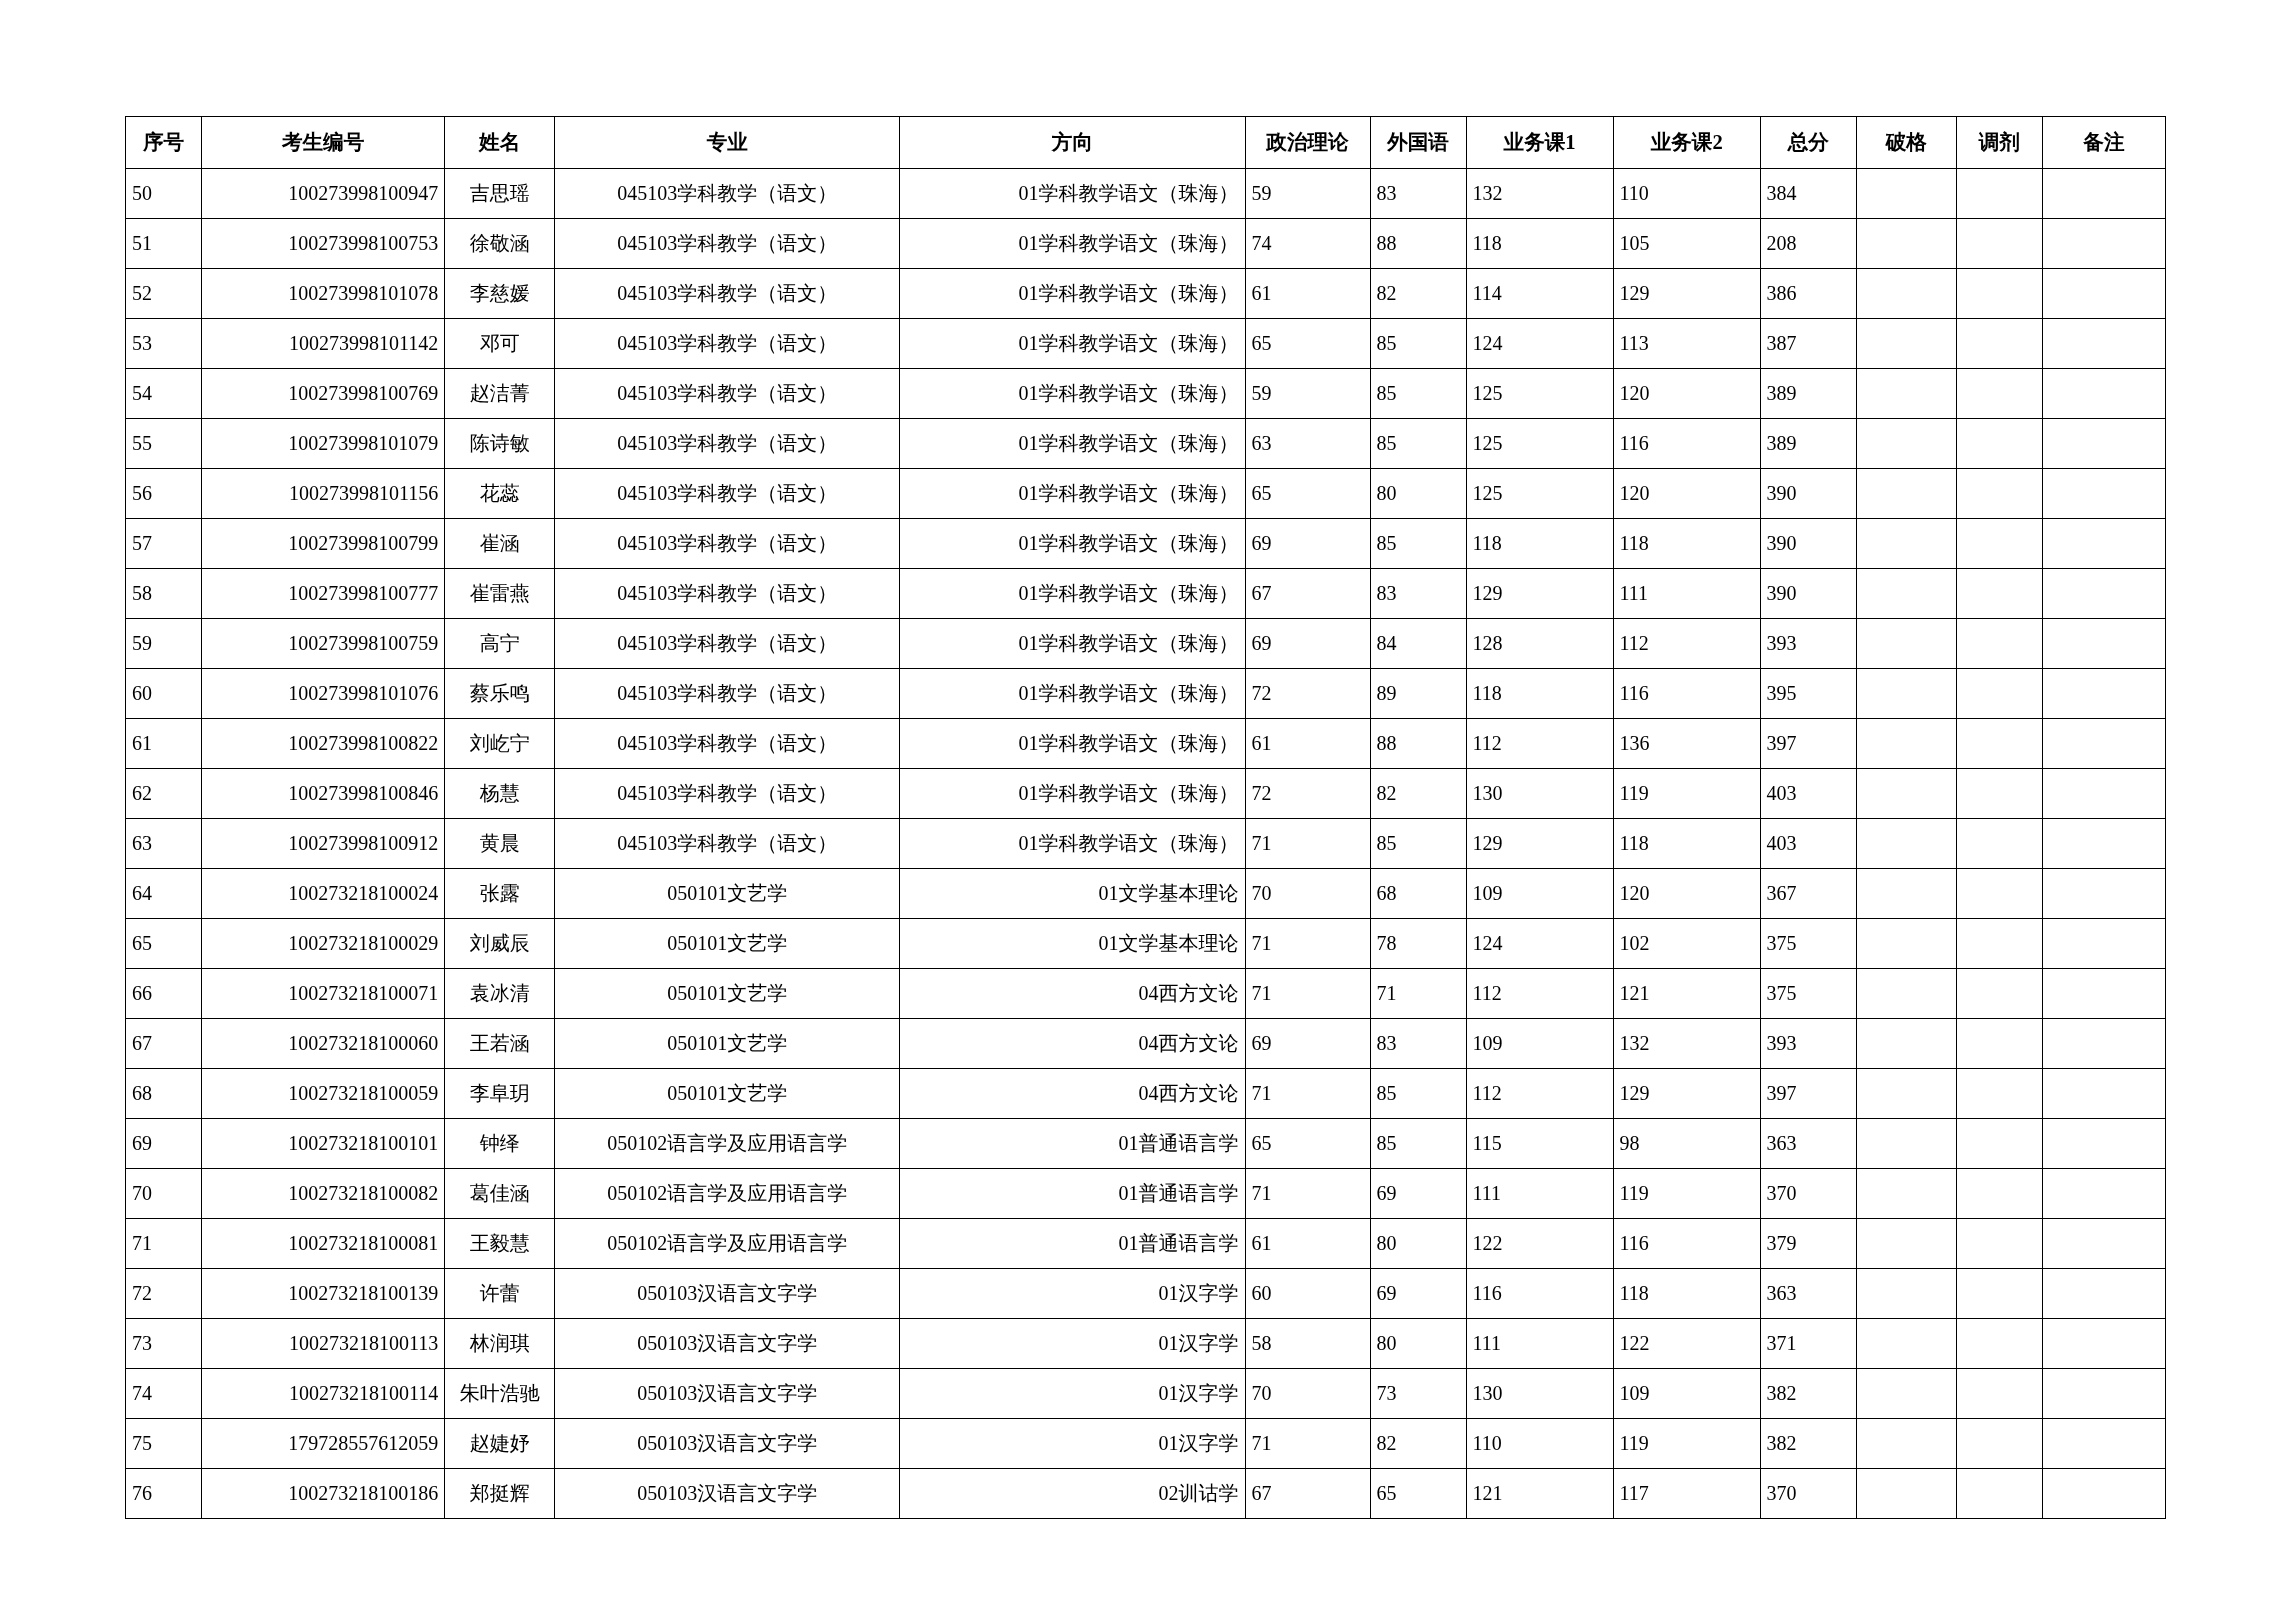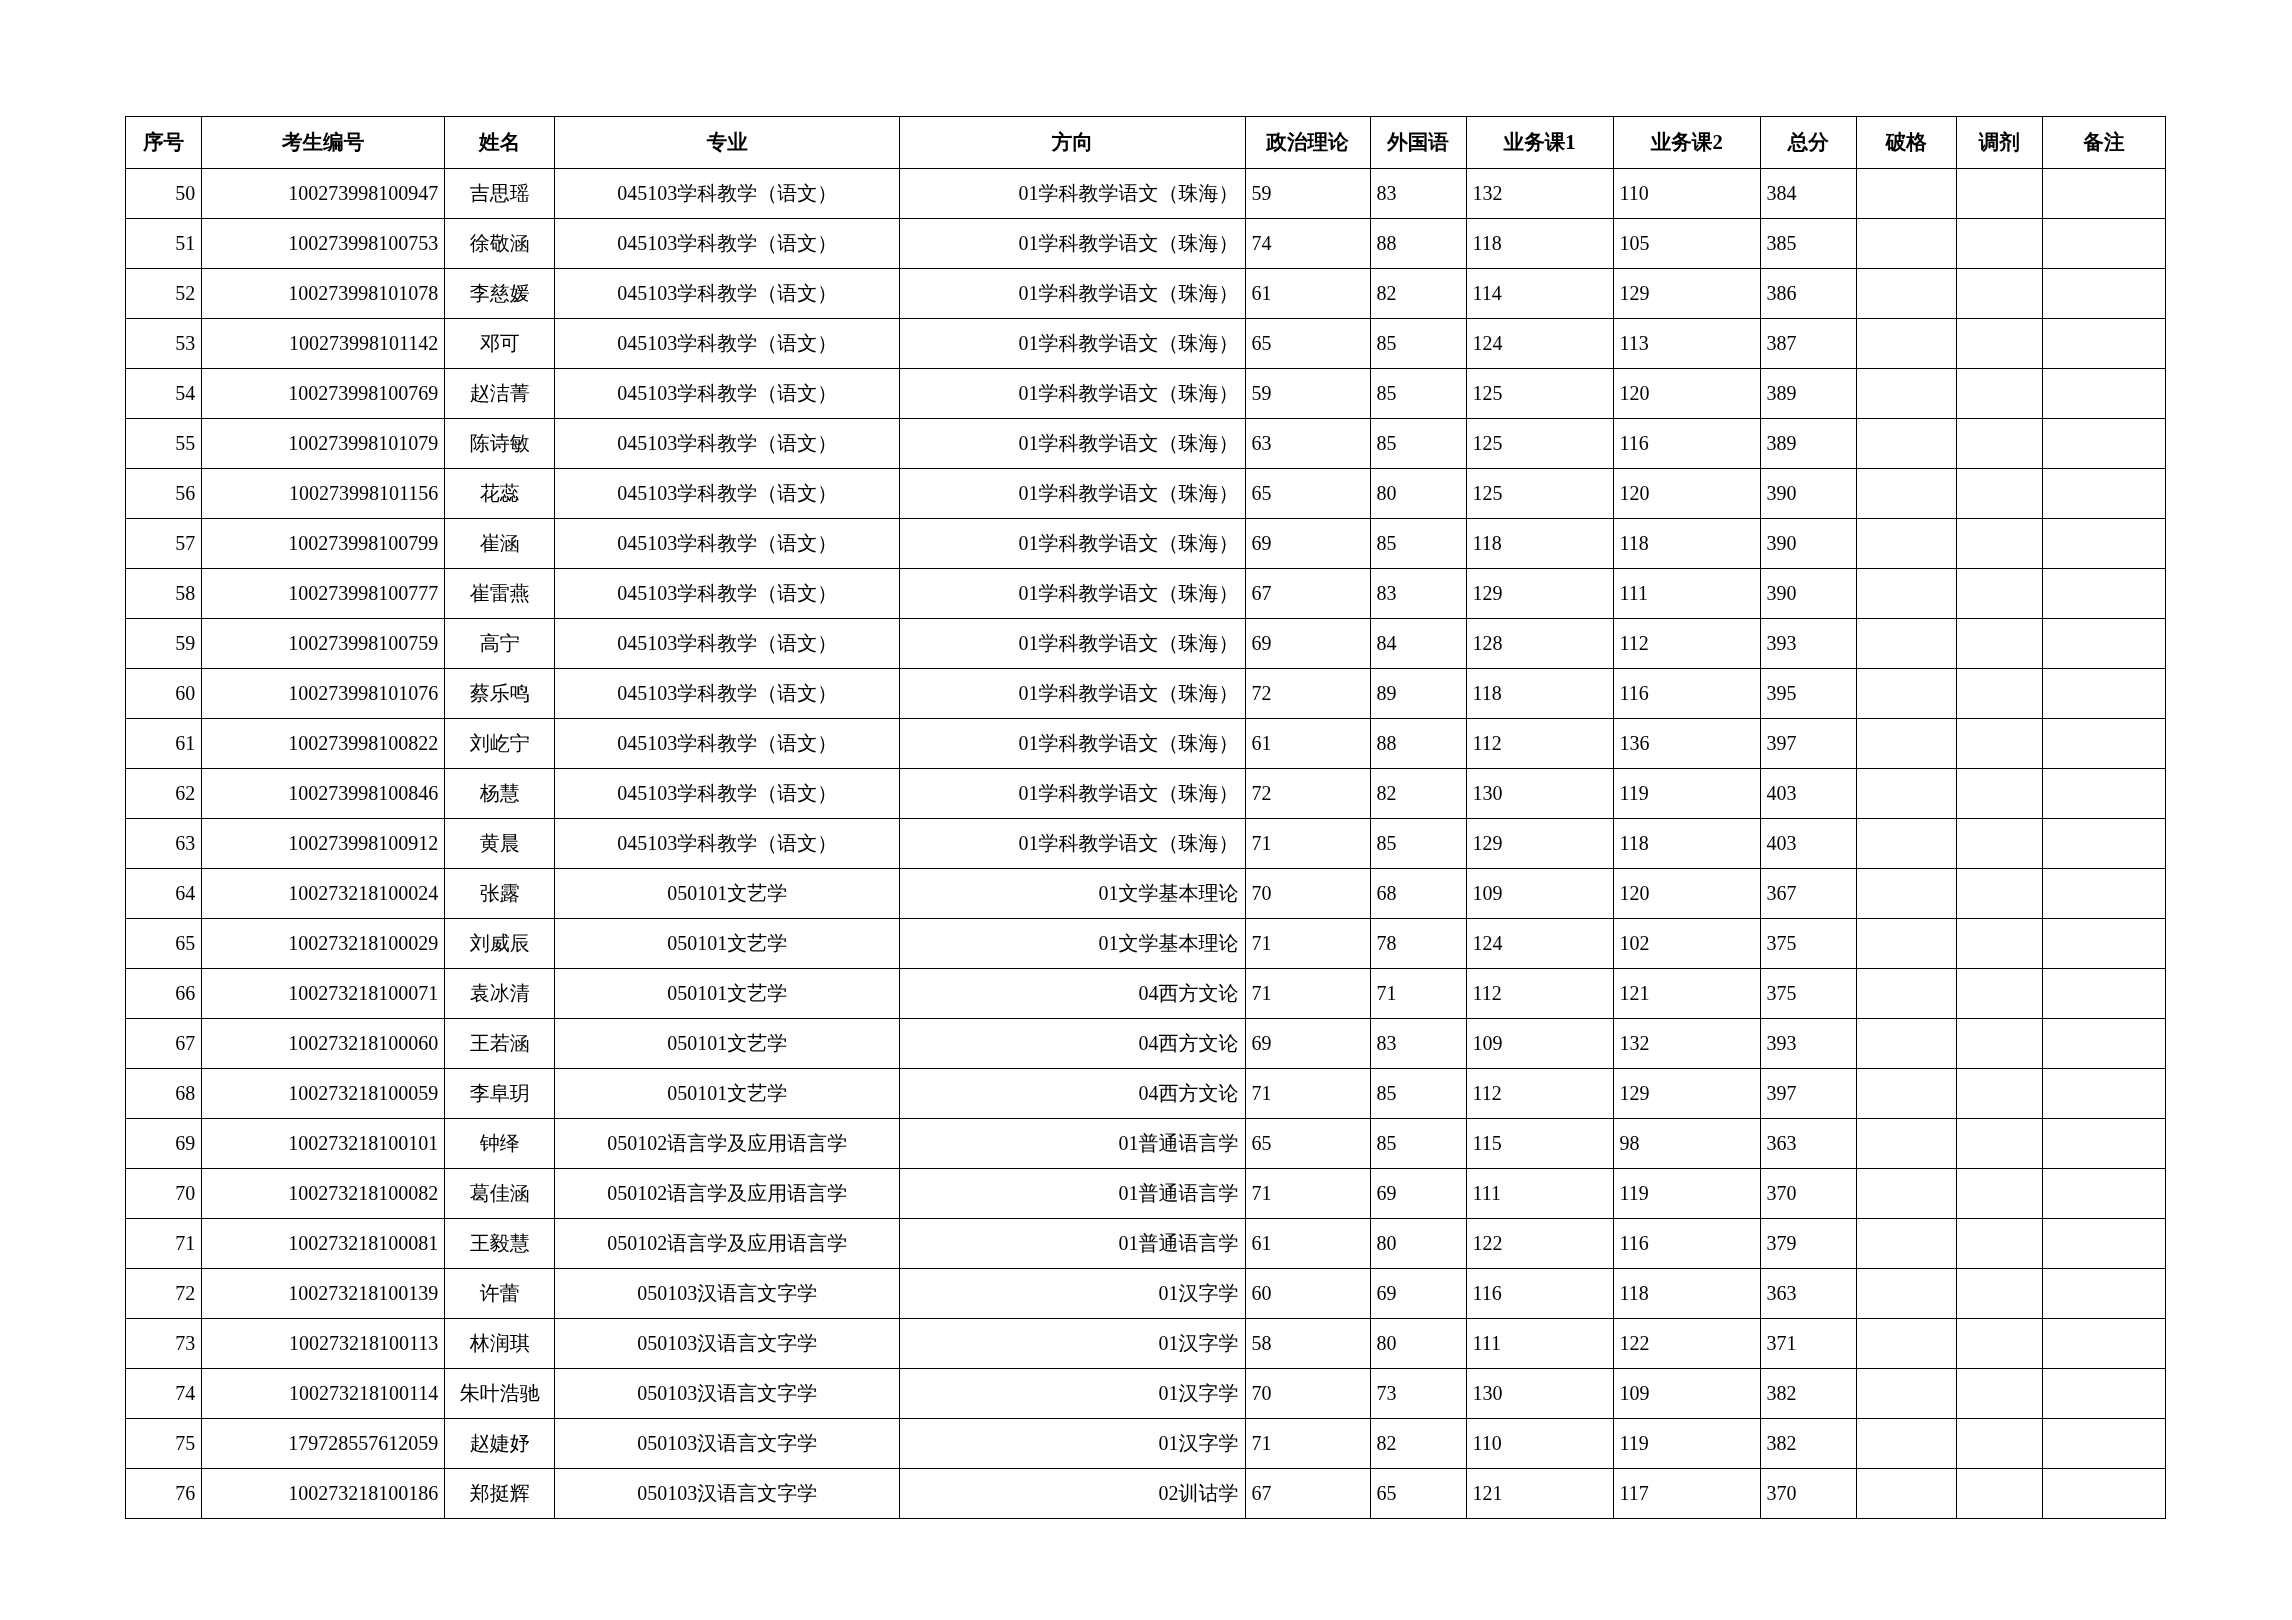--- a/index.html
+++ b/index.html
@@ -37,21 +37,21 @@
     font-weight: normal;
   }
   table.score-table thead th {
     text-align: center;
     font-weight: bold;
     font-size: 20.6px;
     height: 51px;
     line-height: 51px;
   }
   
-  td.c-idx { text-align: right; }
+  td.c-idx { text-align: left; }
   td.c-code { text-align: right; }
   td.c-name { text-align: center; }
   td.c-major { text-align: center; padding-left: 7.8px; }
   td.c-dir { text-align: right; padding-left: 7.8px; }
   td.c-num { text-align: left; padding-left: 9.8px; }
   td.c-blank { text-align: center; }
 
   
   col.w-idx { width: 76px; }
   col.w-code { width: 243px; }
@@ -123,21 +123,21 @@
         <tr>
           <td class="c-idx">51</td>
           <td class="c-code">100273998100753</td>
           <td class="c-name">徐敬涵</td>
           <td class="c-major">045103学科教学（语文）</td>
           <td class="c-dir">01学科教学语文（珠海）</td>
           <td class="c-num">74</td>
           <td class="c-num">88</td>
           <td class="c-num">118</td>
           <td class="c-num">105</td>
-          <td class="c-num">385</td>
+          <td class="c-num">208</td>
           <td class="c-blank"></td>
           <td class="c-blank"></td>
           <td class="c-blank"></td>
         </tr>
         <tr>
           <td class="c-idx">52</td>
           <td class="c-code">100273998101078</td>
           <td class="c-name">李慈媛</td>
           <td class="c-major">045103学科教学（语文）</td>
           <td class="c-dir">01学科教学语文（珠海）</td>

